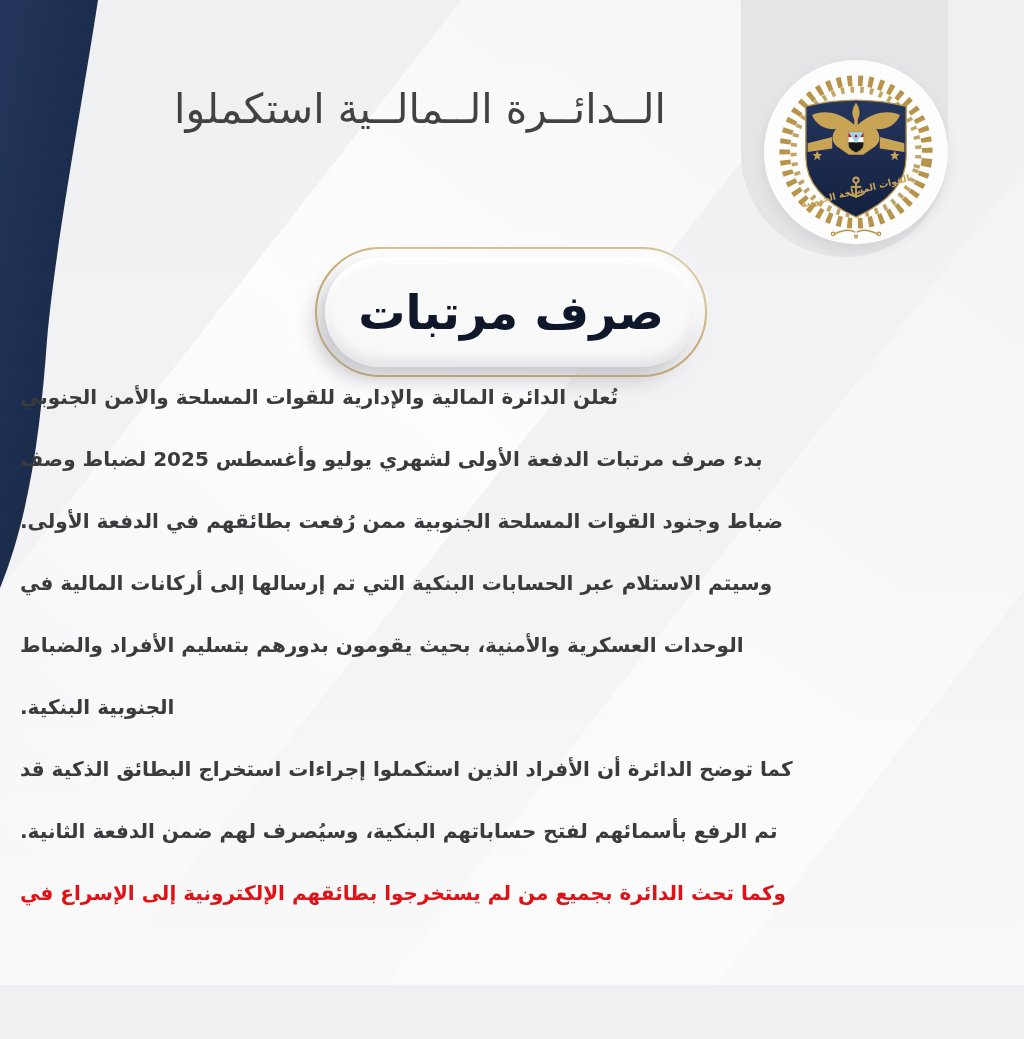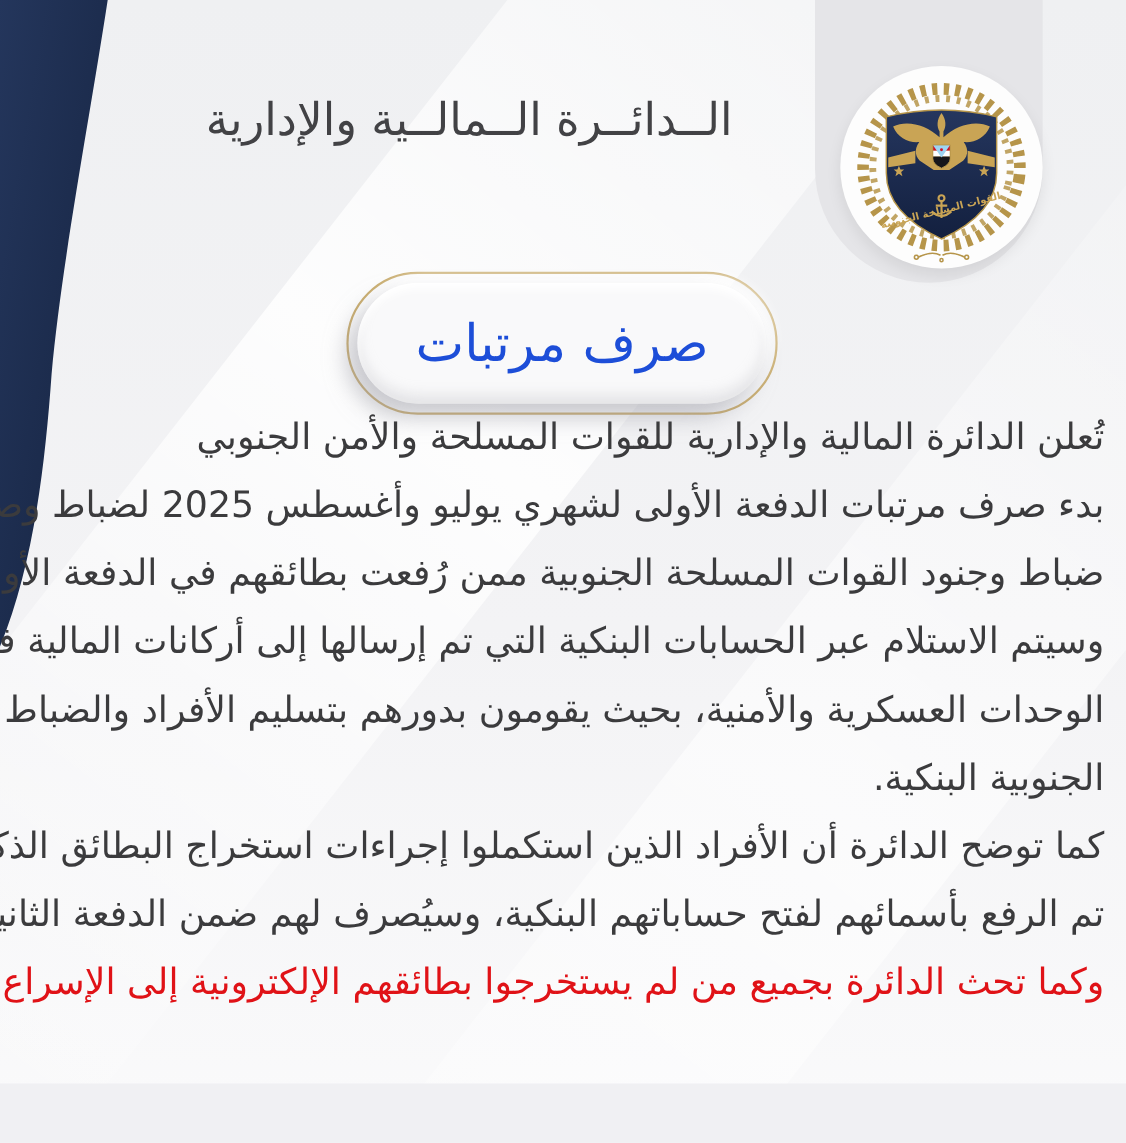--- a/index.html
+++ b/index.html
@@ -55,26 +55,26 @@
   .banner-inner{
     width:100%;height:100%;box-sizing:border-box;
     background:#f9f9fa;border-radius:56px;
     box-shadow:-10px 12px 20px rgba(158,158,167,.55),
                6px -6px 12px rgba(255,255,255,.9),
                inset 0 6px 8px #ffffff,
                inset 0 -8px 12px rgba(188,188,196,.35);
     display:flex;align-items:center;justify-content:center;
   }
   .banner-label{
-    font-size:47px;font-weight:400;color:#1d4ed8;letter-spacing:0;
+    font-size:47px;font-weight:700;color:#0f172a;letter-spacing:0;
   }
   
   .body-text{
     position:absolute;top:366px;left:20px;right:20px;
-    text-align:right;font-size:33px;font-weight:normal;
+    text-align:left;font-size:20px;font-weight:bold;
     line-height:62px;color:#3b3b3d;
   }
   .body-line{white-space:nowrap;}
   .alert-line{white-space:nowrap;color:#e01217;}
   
   .footer-band{
     position:absolute;left:0;right:0;bottom:0;height:54px;
     background:#f0f0f3;
   }
 </style>
@@ -152,21 +152,21 @@
         <line x1="0" y1="3.6" x2="0" y2="24"></line>
         <line x1="-7" y1="9" x2="7" y2="9"></line>
         <path d="M -12 16 Q 0 27 12 16"></path>
       </g>
 
       <text transform="translate(0,48) rotate(-14)" text-anchor="middle" font-size="10.5" font-weight="bold" fill="#c9a455">القوات المسلحة الجنوبية</text>
     </svg>
   </div>
 
   <div class="org-title">
-    <div>الــدائــرة الــمالــية والإدارية</div>
+    <div>الــدائــرة الــمالــية استكملوا</div>
   </div>
 
   <div class="banner">
     <div class="banner-inner">
       <span class="banner-label">صرف مرتبات</span>
     </div>
   </div>
 
   <div class="body-text">
     <div class="body-line">تُعلن الدائرة المالية والإدارية للقوات المسلحة والأمن الجنوبي</div>

